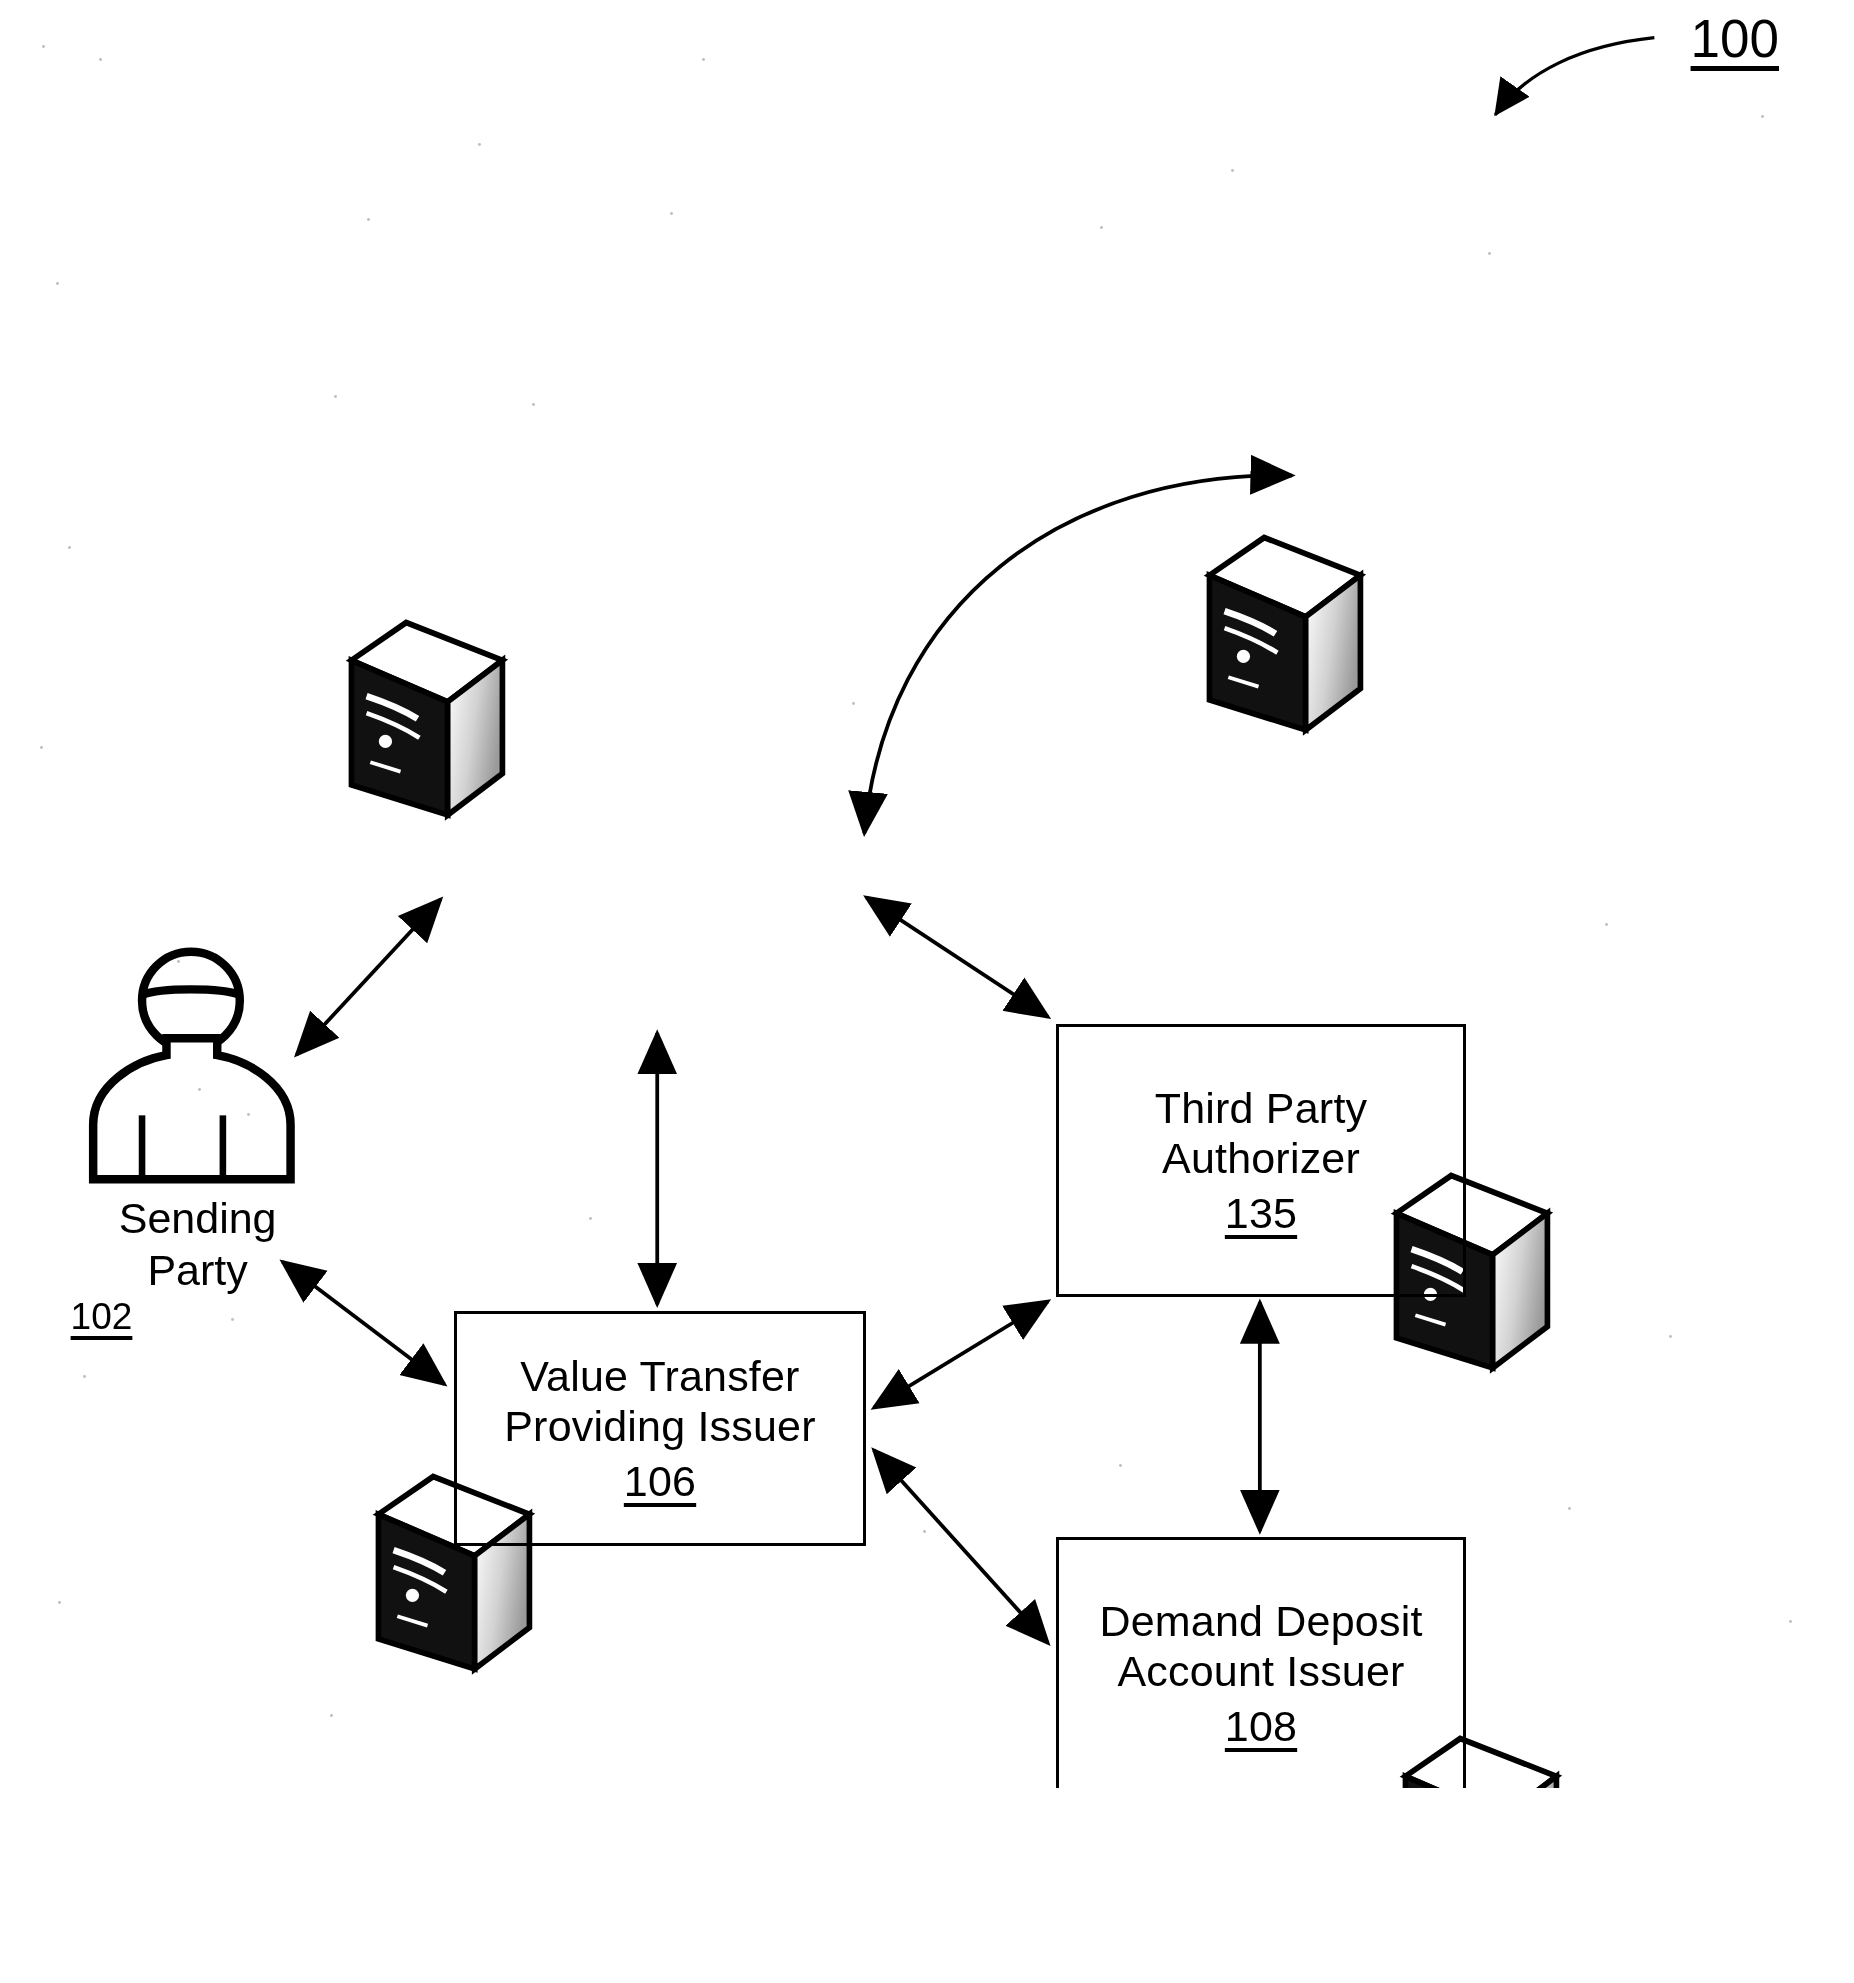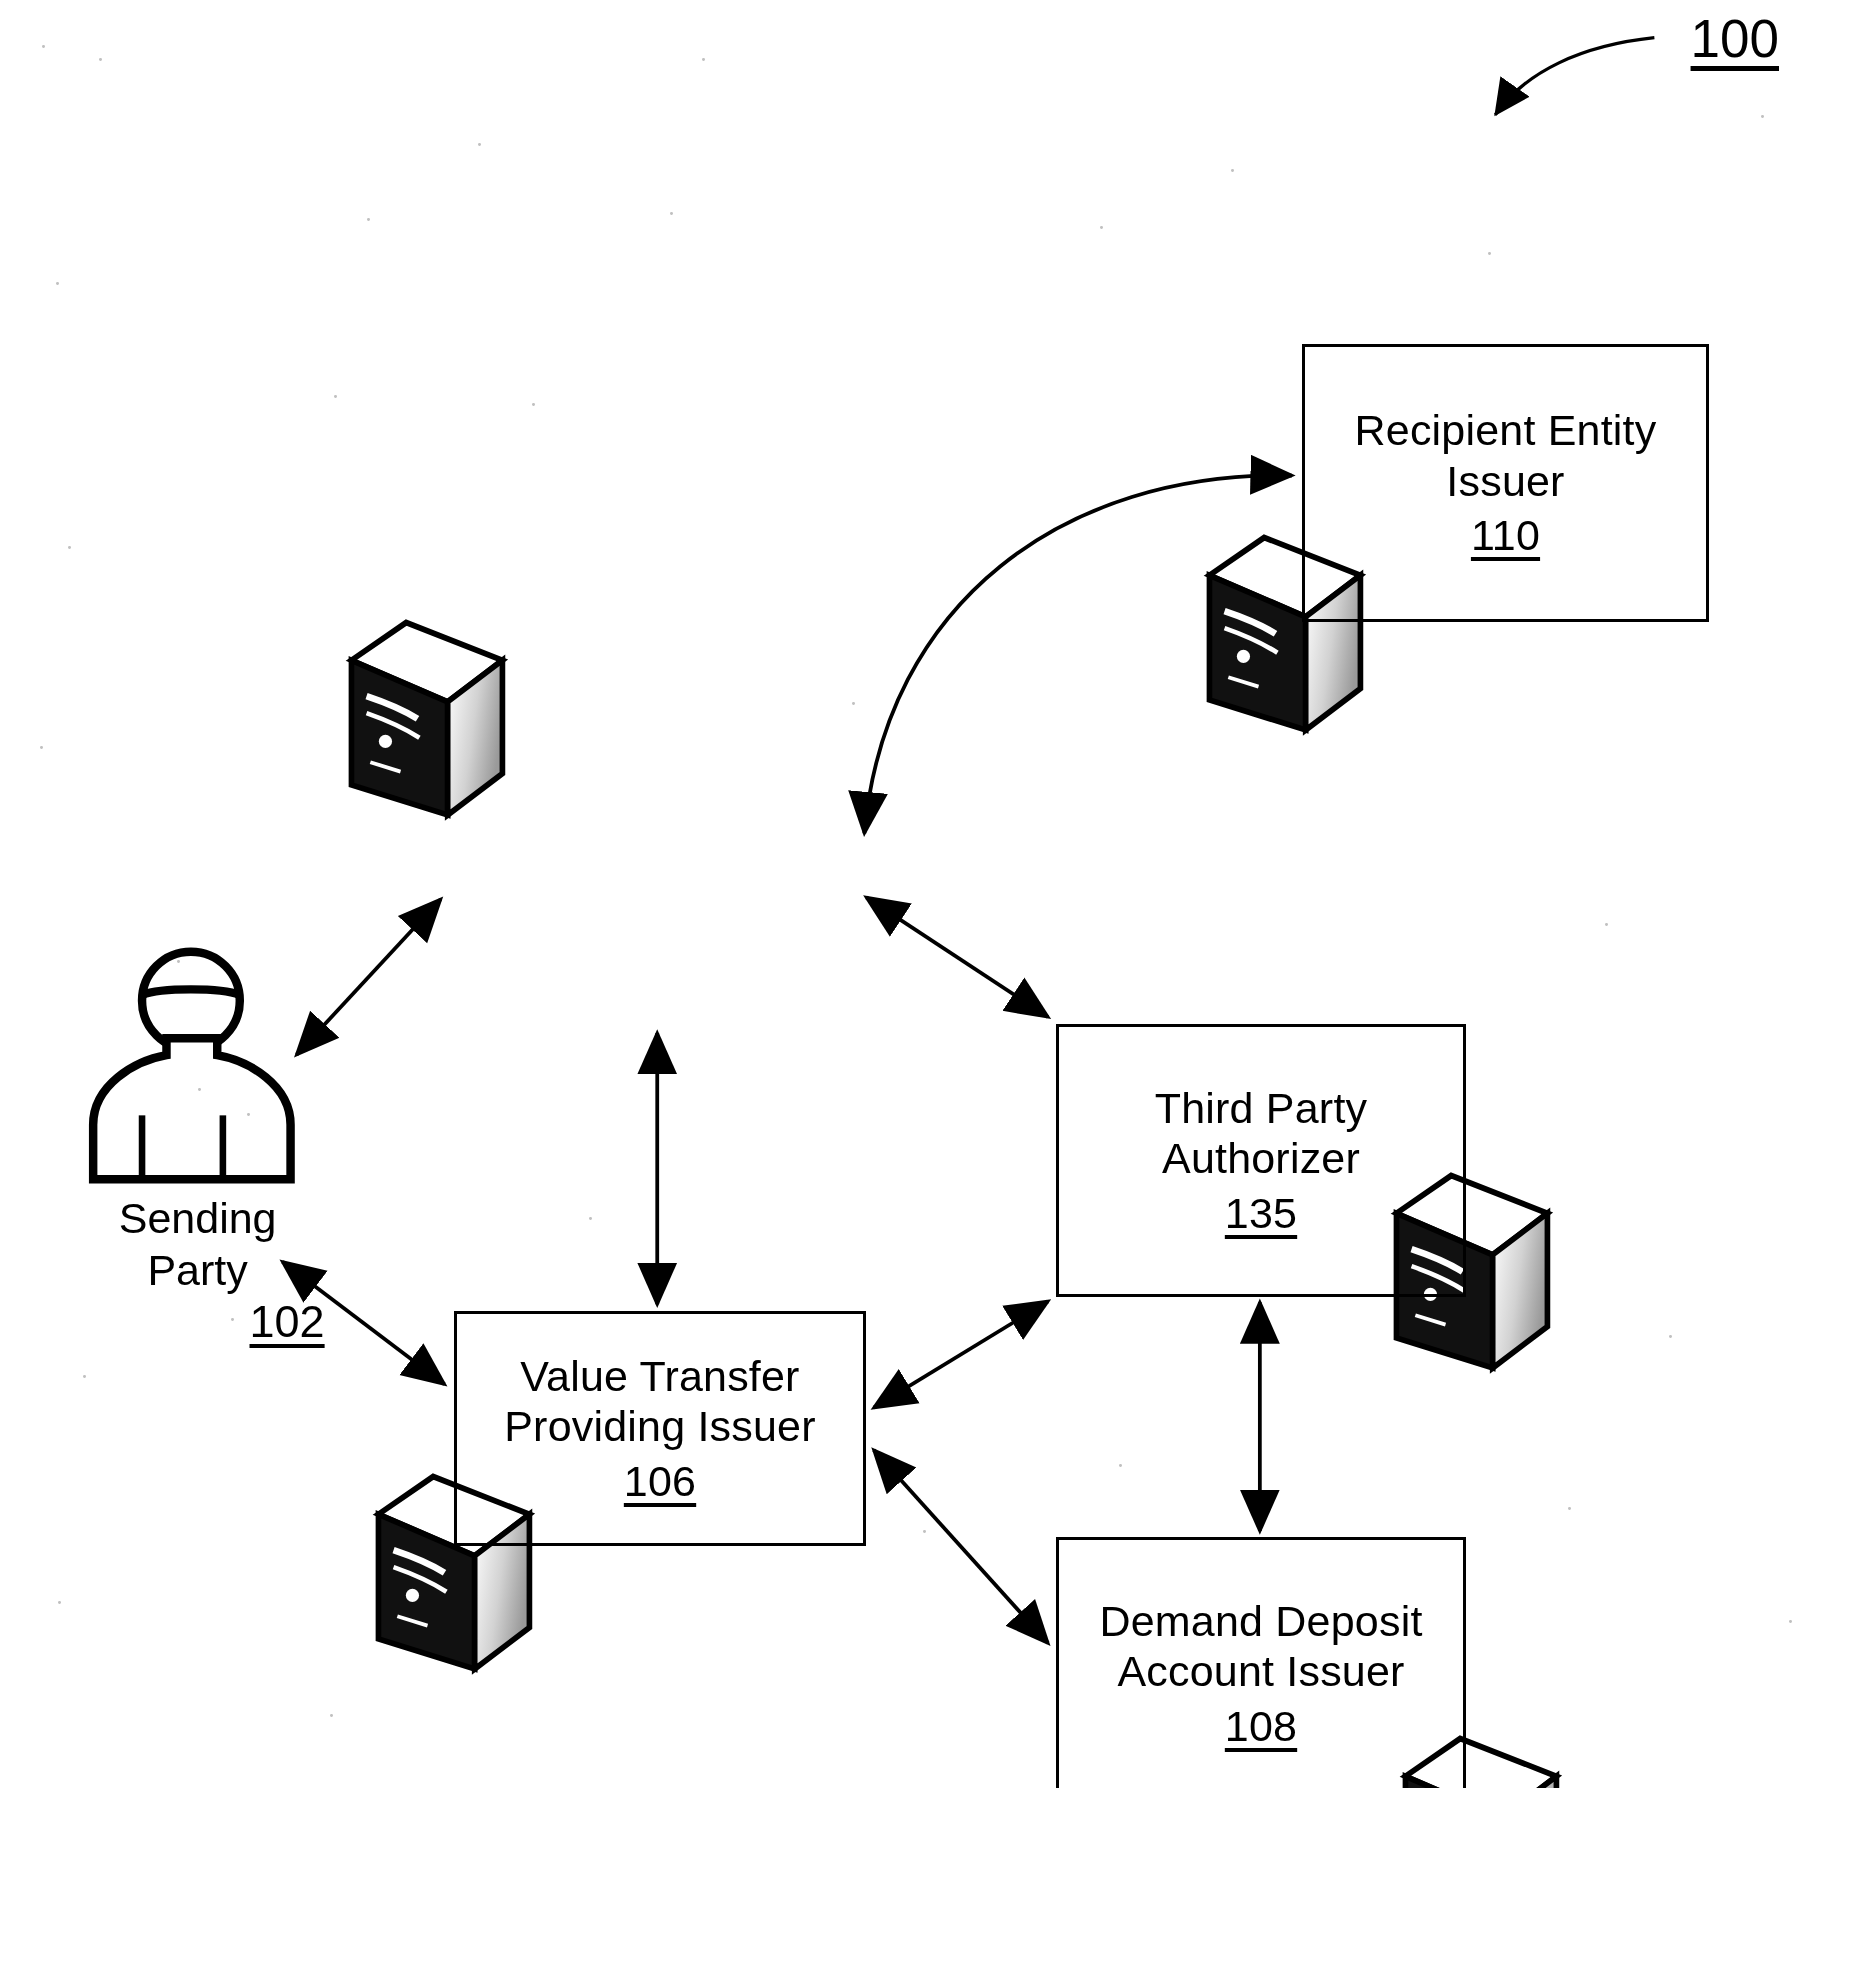--- a/index.html
+++ b/index.html
@@ -74,22 +74,22 @@
     text-align: center;
     font-size: 43px;
     line-height: 1.2;
     white-space: pre-line;
   }
   #actor-sending-entity .actor-ref {
     position: absolute;
     left: -9.4px;
     top: 350px;
     width: 254px;
-    text-align: right;
-    font-size: 45px;
+    text-align: left;
+    font-size: 37px;
     text-decoration: underline;
     text-underline-offset: 6.6px;
     text-decoration-thickness: 3.8px;
   }
   
   #figure-number {
     position: absolute;
     right: 75px;
     top: 7.5px;
     font-size: 53px;
@@ -239,25 +239,20 @@
       <path d="M66,52 C86,44 150,44 170,52" fill="none" stroke="#000" stroke-width="9"></path>
       <path d="M14,248 L14,190 C14,148 58,122 92,116 L92,98 L146,98 L146,116 C180,122 224,148 224,190 L224,248 Z" fill="#fff" stroke="#000" stroke-width="9"></path>
       <line x1="66" y1="180" x2="66" y2="248" stroke="#000" stroke-width="7"></line>
       <line x1="152" y1="180" x2="152" y2="248" stroke="#000" stroke-width="7"></line>
     </svg>
     <div class="actor-caption">Sending
 Party</div>
     <div class="actor-ref">102</div>
   </div>
 
-  <div class="node-box" style="left:1302px; top:344px; width:407px; height:278px;">
-    <div class="node-label">Recipient Entity
-Issuer</div>
-    <div class="node-ref">110</div>
-  </div>
 
 
   <div class="node-box" style="left:1056px; top:1024px; width:410px; height:273px;">
     <div class="node-label">Third Party
 Authorizer</div>
     <div class="node-ref">135</div>
   </div>
 
   <div class="node-box" style="left:454px; top:1311px; width:412px; height:235px;">
     <div class="node-label">Value Transfer

